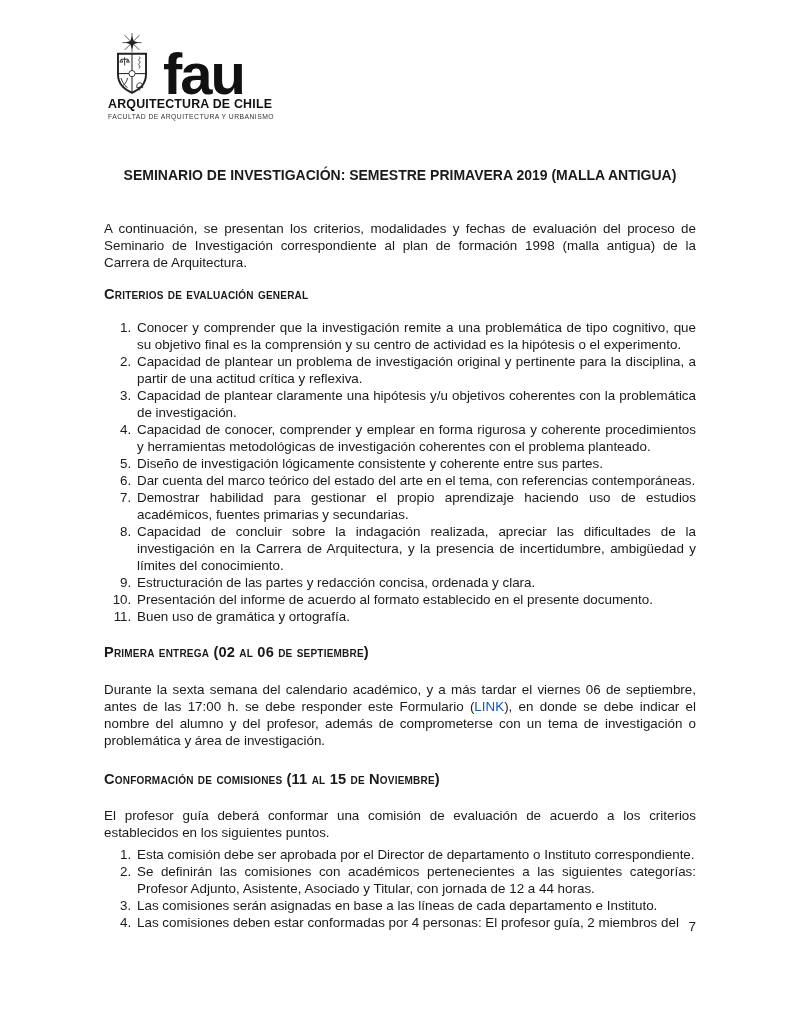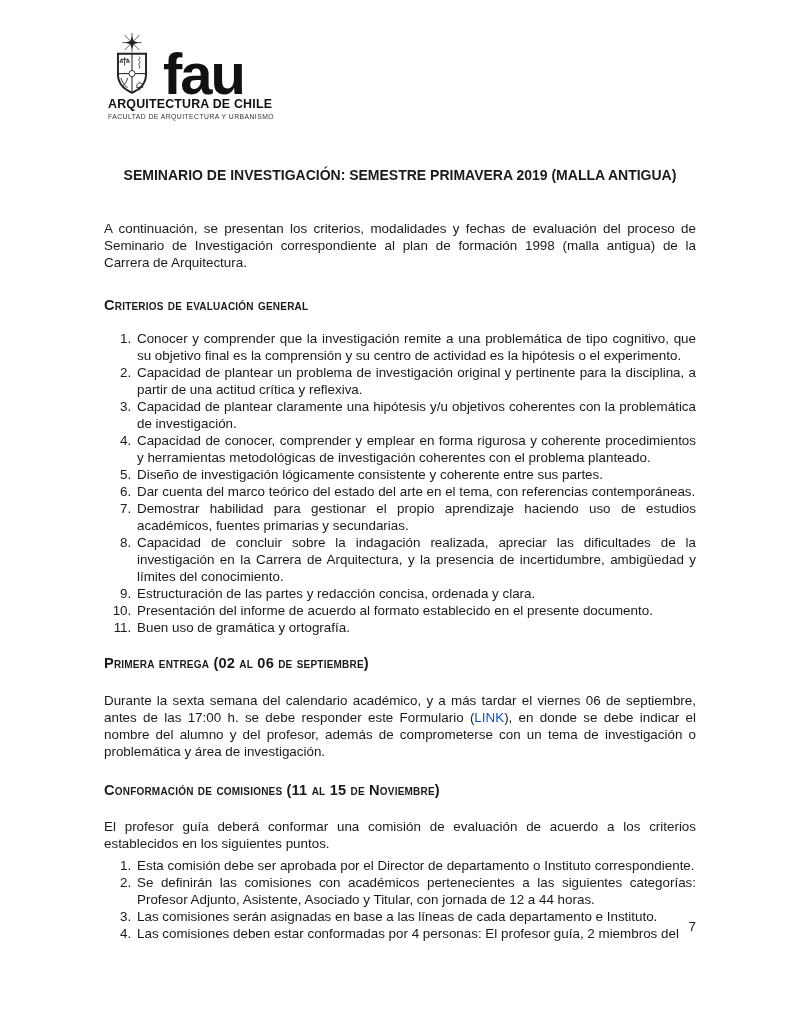--- a/index.html
+++ b/index.html
@@ -40,21 +40,21 @@
     font-size: 13.4px; line-height: 17px; text-align: justify;
   }
   .intro { margin-top: 36px; }
   .section-heading {
     font-variant: small-caps;
     font-weight: bold;
     font-size: 14.6px;
     letter-spacing: 0.2px;
     line-height: 17px;
   }
-  .h-criterios   { margin-top: 26px; }
+  .h-criterios   { margin-top: 15px; }
   .h-primera     { margin-top: 19px; }
   .h-conformacion{ margin-top: 22px; }
   .p-primera     { margin-top: 20px; }
   .p-conformacion{ margin-top: 19px; }
 
   ol.doc-list {
     margin: 16px 0 0 0;
     padding-left: 31px;
     font-size: 13.4px; line-height: 17px;
   }

